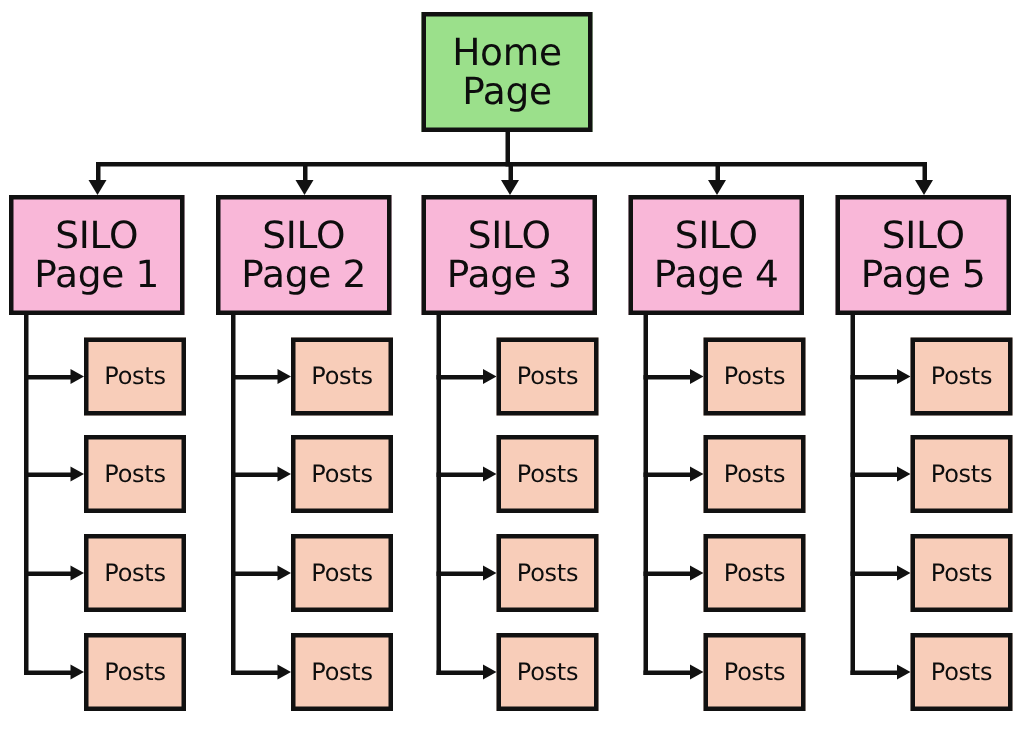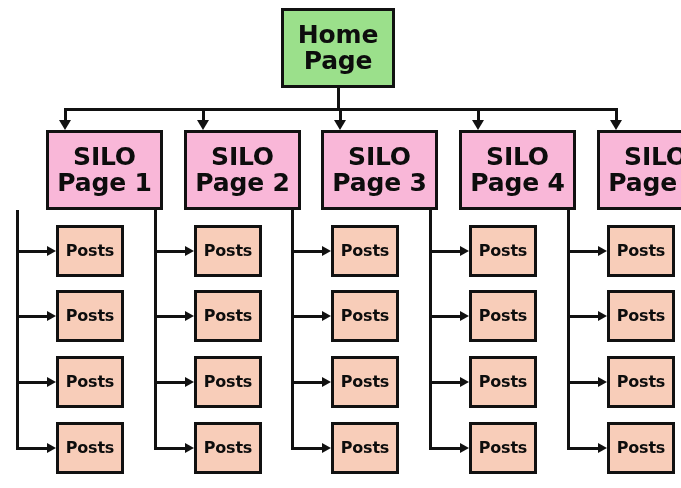--- a/index.html
+++ b/index.html
@@ -24,40 +24,39 @@
     position: absolute;
     box-sizing: border-box;
     border: 3px solid #111111;
     display: flex;
     align-items: center;
     justify-content: center;
     text-align: center;
     color: #0d0d0d;
     line-height: 1.06;
     letter-spacing: -0.2px;
-    font-weight: 700;
+    font-weight: 400;
     z-index: 3;
   }
 
   .node-home {
     left: 281px;
     top: 8px;
     width: 114px;
     height: 80px;
     background: #9be08b;
     font-size: 25px;
   }
 
   .node-silo {
     top: 130px;
     width: 117px;
     height: 80px;
     background: #f9b7d8;
     font-size: 25px;
-    margin-left: 40px;
   }
 
   .node-post {
     width: 68px;
     height: 52px;
     background: #f8cdb9;
     font-size: 16px;
     border-width: 3px;
   }
 

